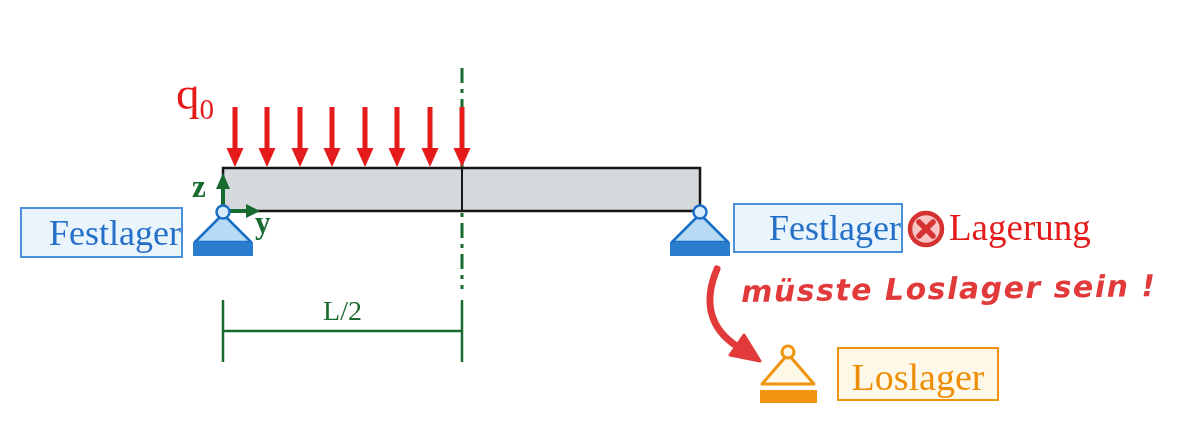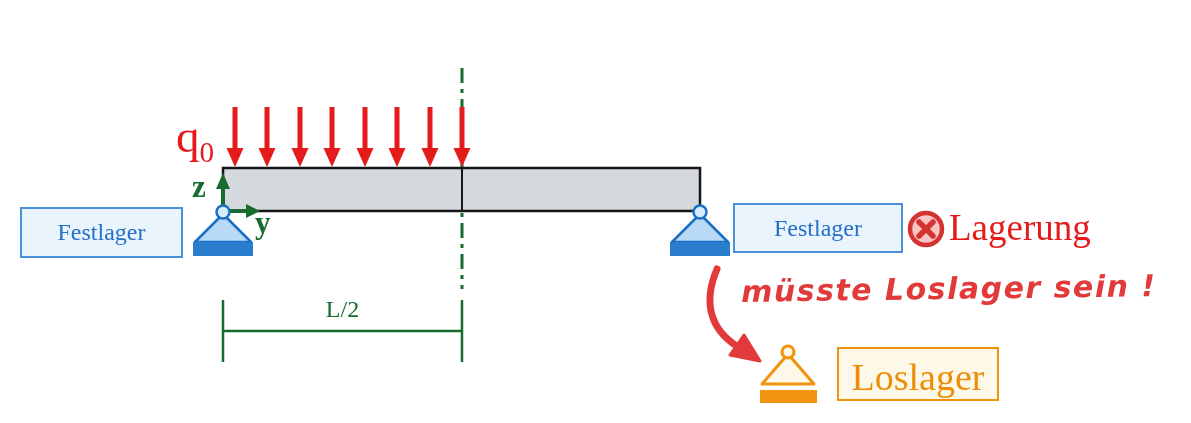--- a/index.html
+++ b/index.html
@@ -8,40 +8,40 @@
     font-family:"Liberation Serif", "DejaVu Serif", serif; overflow:hidden;
   }
   .abs { position:absolute; }
   svg.layer { position:absolute; left:0; top:0; }
 
   .sym-label {
     left:300px; top:16px; width:324px; text-align:center;
     font-size:37px; color:var(--green); white-space:nowrap;
   }
   .q-label {
-    left:176px; top:70px; font-size:47px; color:var(--red); line-height:1;margin-top:43px;
+    left:176px; top:70px; font-size:47px; color:var(--red); line-height:1;
   }
   .q-label sub { font-size:0.62em; }
 
   .axis-label { color:var(--green); font-weight:bold; font-size:31px; line-height:1; }
   .z-label { left:192px; top:171px; }
   .y-label { left:255px; top:207px; }
 
   .dim-label {
     left:300px; top:297px; width:85px; text-align:center;
-    font-size:24px; color:var(--green); line-height:1;
+    font-size:28px; color:var(--green); line-height:1;
   }
 
   .label-box {
     display:flex; align-items:center; justify-content:center;
     box-sizing:border-box; white-space:nowrap;
   }
   .blue-box {
     background:var(--blue_bg); border:2.5px solid var(--blue_border);
-    color:var(--blue_text); font-size:24px;
+    color:var(--blue_text); font-size:36px;justify-content:flex-end;
   }
   .festlager-left  { left:20px;  top:207px; width:163px; height:51px; }
   .festlager-right { left:733px; top:203px; width:170px; height:50px; }
 
   .lagerung-label {
     left:949px; top:209px; font-size:37px; color:var(--red); line-height:1.05;
   }
 
   .hand-note {
     left:741px; top:271px; font-size:30px; color:var(--red_soft);

